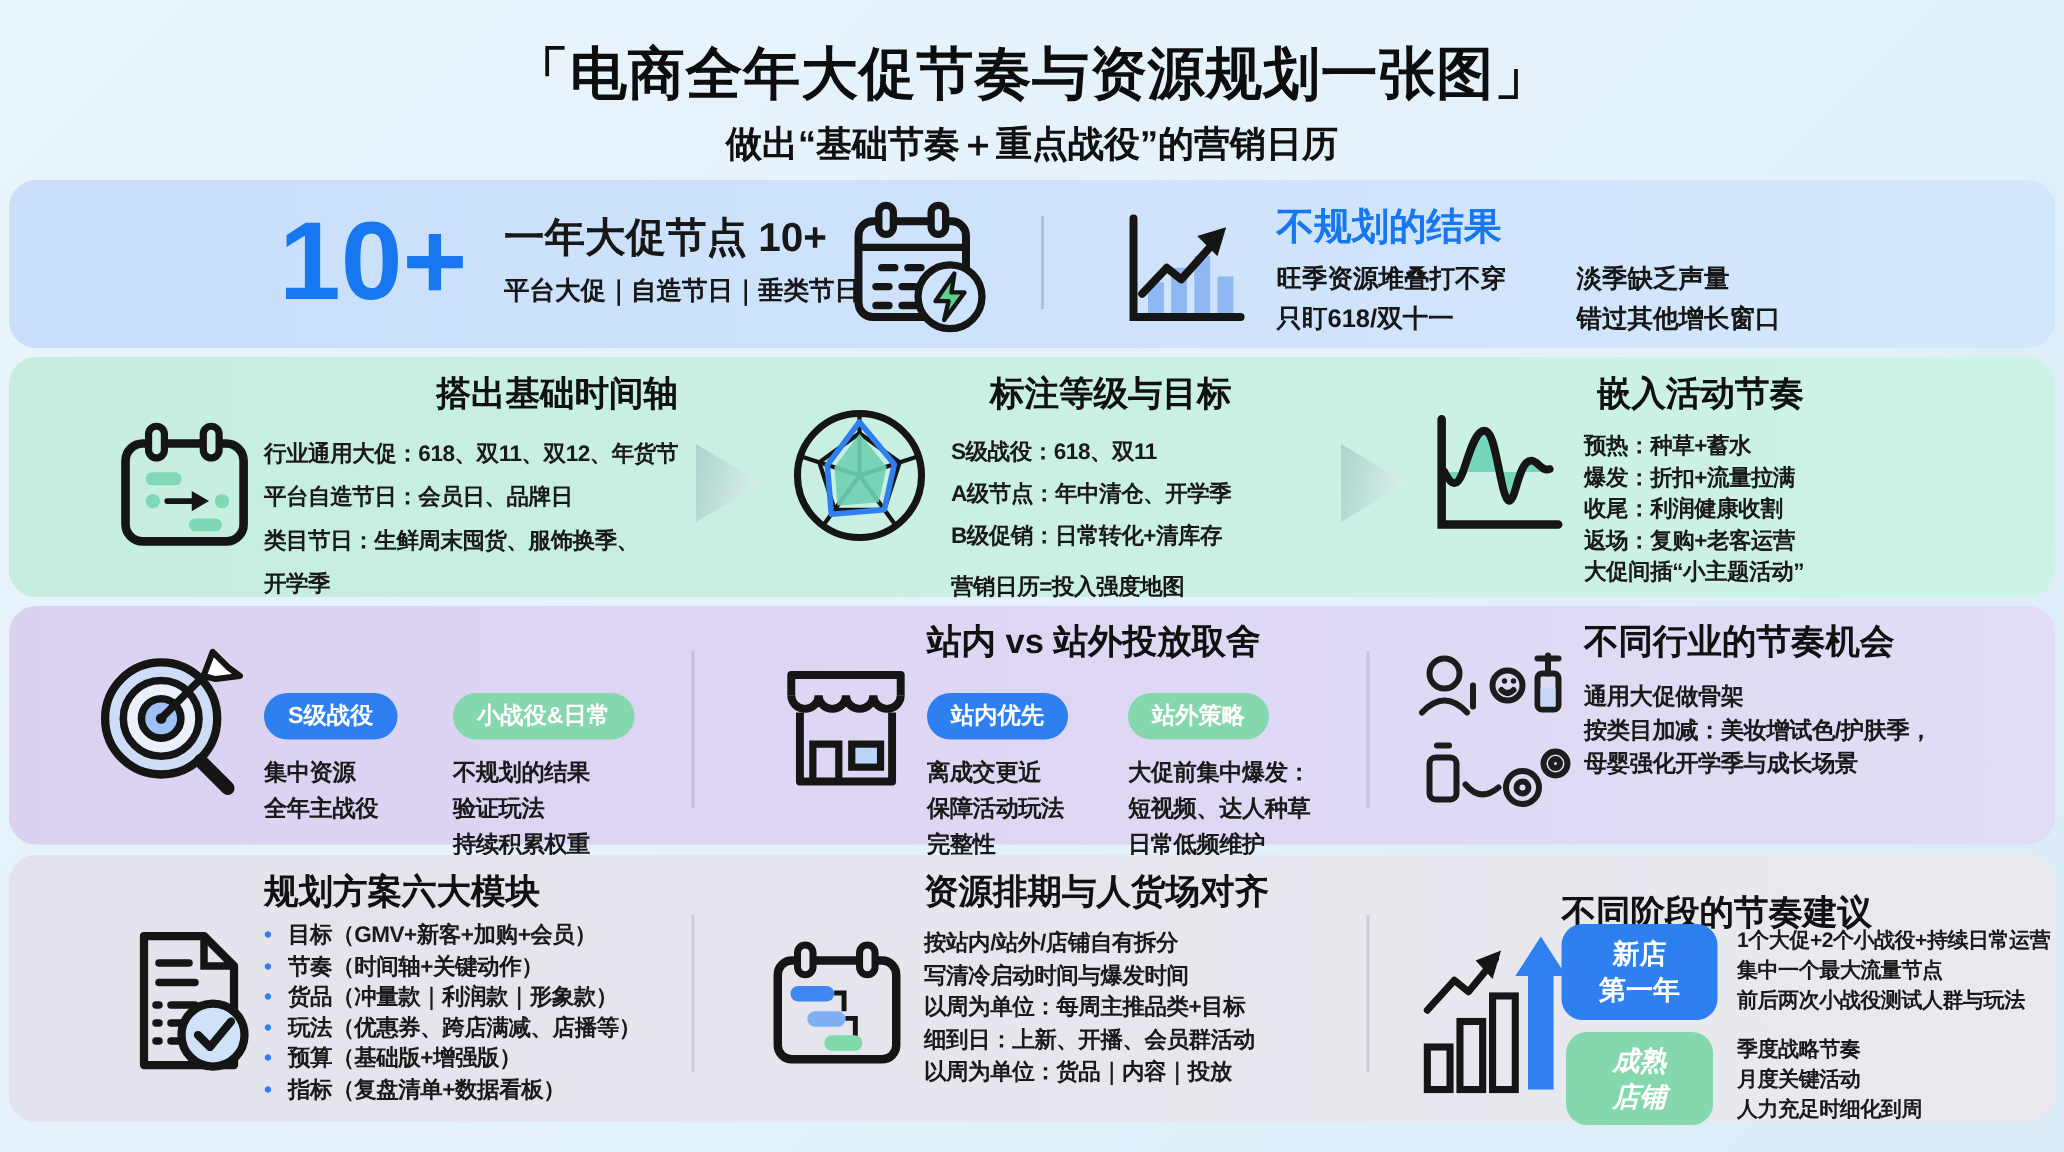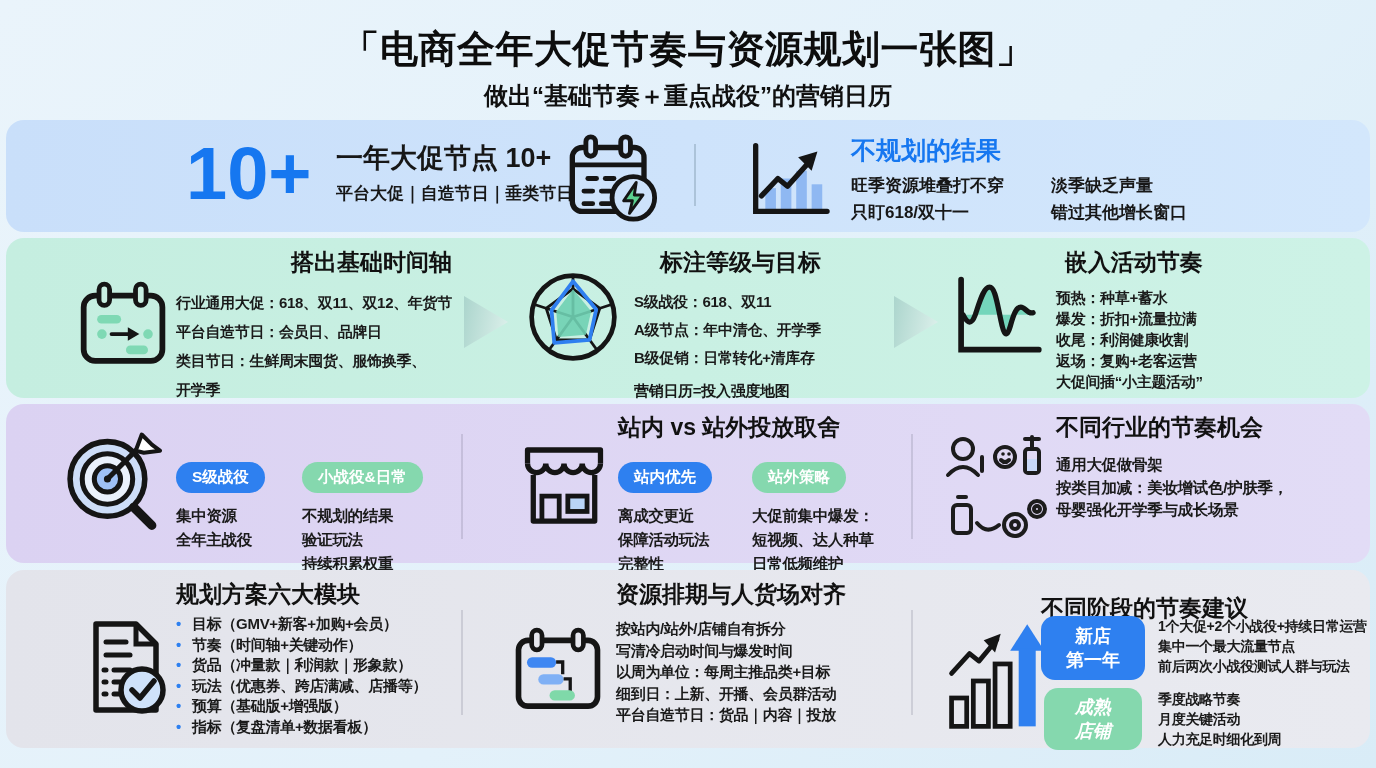--- a/index.html
+++ b/index.html
@@ -319,21 +319,21 @@
       <rect x="29" y="52" width="27" height="11" rx="5.5" fill="#7fb0f5"></rect>
       <path d="M56 57 h7 v13" fill="none" stroke="#151515" stroke-width="3.5"></path>
       <rect x="41" y="69" width="27" height="11" rx="5.5" fill="#7fd9a9"></rect>
     </svg>
     <div class="abs b4-t2 col-t nowrap">资源排期与人货场对齐</div>
     <div class="abs b4-c2lns lns nowrap">
       <div>按站内/站外/店铺自有拆分</div>
       <div>写清冷启动时间与爆发时间</div>
       <div>以周为单位：每周主推品类+目标</div>
       <div>细到日：上新、开播、会员群活动</div>
-      <div>平台自造节日：货品｜内容｜投放</div>
+      <div>以周为单位：货品｜内容｜投放</div>
     </div>
 
     <div class="vdiv" style="left:905px;top:40px;height:105px"></div>
 
     <svg class="abs" style="left:938px;top:40px" width="104" height="124" viewBox="0 0 110 125">
       <rect x="8" y="90" width="16" height="30" fill="none" stroke="#151515" stroke-width="5"></rect>
       <rect x="31" y="72" width="16" height="48" fill="none" stroke="#151515" stroke-width="5"></rect>
       <rect x="54" y="54" width="16" height="66" fill="none" stroke="#151515" stroke-width="5"></rect>
       <path d="M8 64 L27 43 L37 51 L56 28" fill="none" stroke="#151515" stroke-width="5" stroke-linecap="round" stroke-linejoin="round"></path>
       <path d="M60 22 L42 29 L54 42 Z" fill="#151515"></path>

